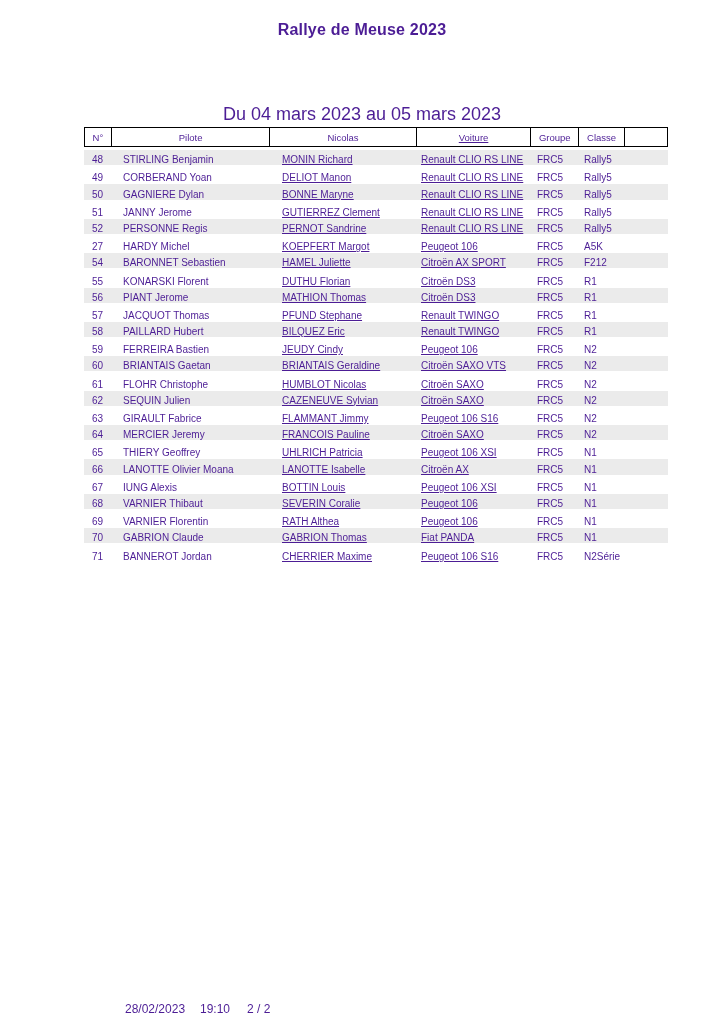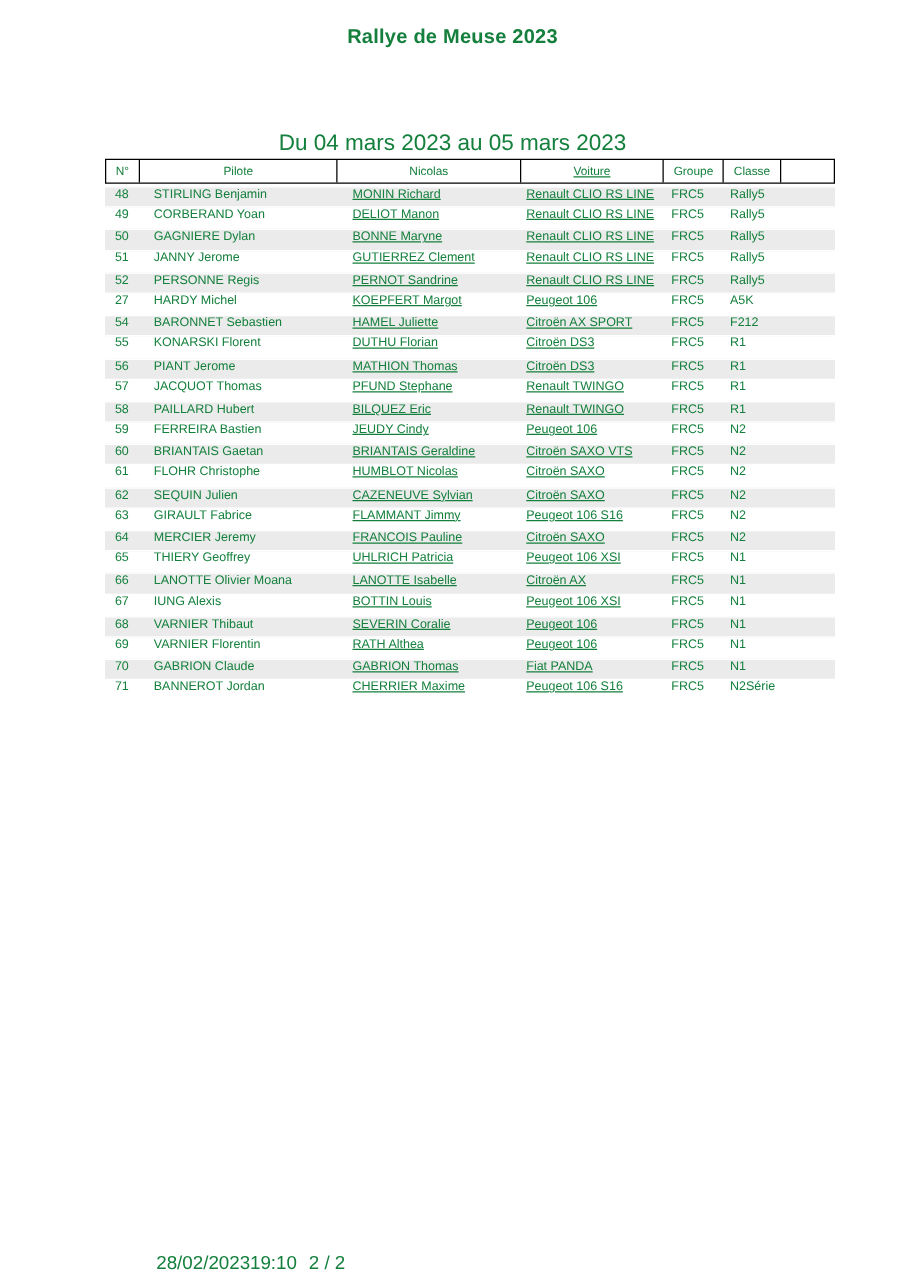--- a/index.html
+++ b/index.html
@@ -1,21 +1,21 @@
 <!DOCTYPE html>
 <html><head>
 <meta charset="utf-8">
 <style>
   html,body { margin:0; padding:0; background:#ffffff; }
   .page {
     position:relative;
     width:724px; height:1024px;
     background:#ffffff;
     font-family:"Liberation Sans", sans-serif;
-    color:#15803d;
+    color:#4c1d95;
     overflow:hidden;
   }
   .title {
     position:absolute; top:21px; left:0; width:100%;
     text-align:center; font-size:16px; font-weight:bold;
     letter-spacing:0.2px;
   }
   .subtitle {
     position:absolute; top:79px; left:0; width:100%;
     text-align:center; font-size:13.5px; font-weight:bold;
@@ -35,21 +35,21 @@
     box-sizing:border-box;
     border-right:1px solid #000;
     display:flex; align-items:center; justify-content:center;
     font-size:9.5px;
     white-space:nowrap; overflow:hidden;
   }
   .th:last-child { border-right:none;margin-top:24px; }
   .tbody { margin-top:2px; }
   .tr {
     display:flex; height:17.2px; box-sizing:border-box;
-    align-items:flex-start;
+    align-items:flex-end;
   }
   .tr:nth-child(odd) {
     background:#ebebeb;
     border-top:1px solid #fff; border-bottom:1px solid #fff;
   }
   .td {
     box-sizing:border-box; font-size:10px;
     white-space:nowrap; overflow:visible;
   }
   .col-0 { width:27px; }
@@ -58,21 +58,21 @@
   .col-3 { width:115px;text-decoration:underline; }
   .col-4 { width:48px; }
   .col-5 { width:46px; }
   .col-6 { width:42px; flex:0 0 42px; }
   .a0 { text-align:center; }
   .a1 { padding-left:12px; }
   .a2 { padding-left:12px;text-decoration:underline; }
   .a3 { padding-left:4px; }
   .a4 { padding-left:5px; }
   .a5 { padding-left:4px; }
-  .footer-item { position:absolute; font-size:15px; }
+  .footer-item { position:absolute; font-size:12px; }
   .f-date { left:125px; top:1002px; }
   .f-time { left:200px; top:1002px; }
   .f-page { left:247px; top:1002px; }
 </style>
 </head>
 <body>
 
 <div class="page">
   <div class="title">Rallye de Meuse 2023</div>
   <div class="daterange">Du 04 mars 2023 au 05 mars 2023</div>

